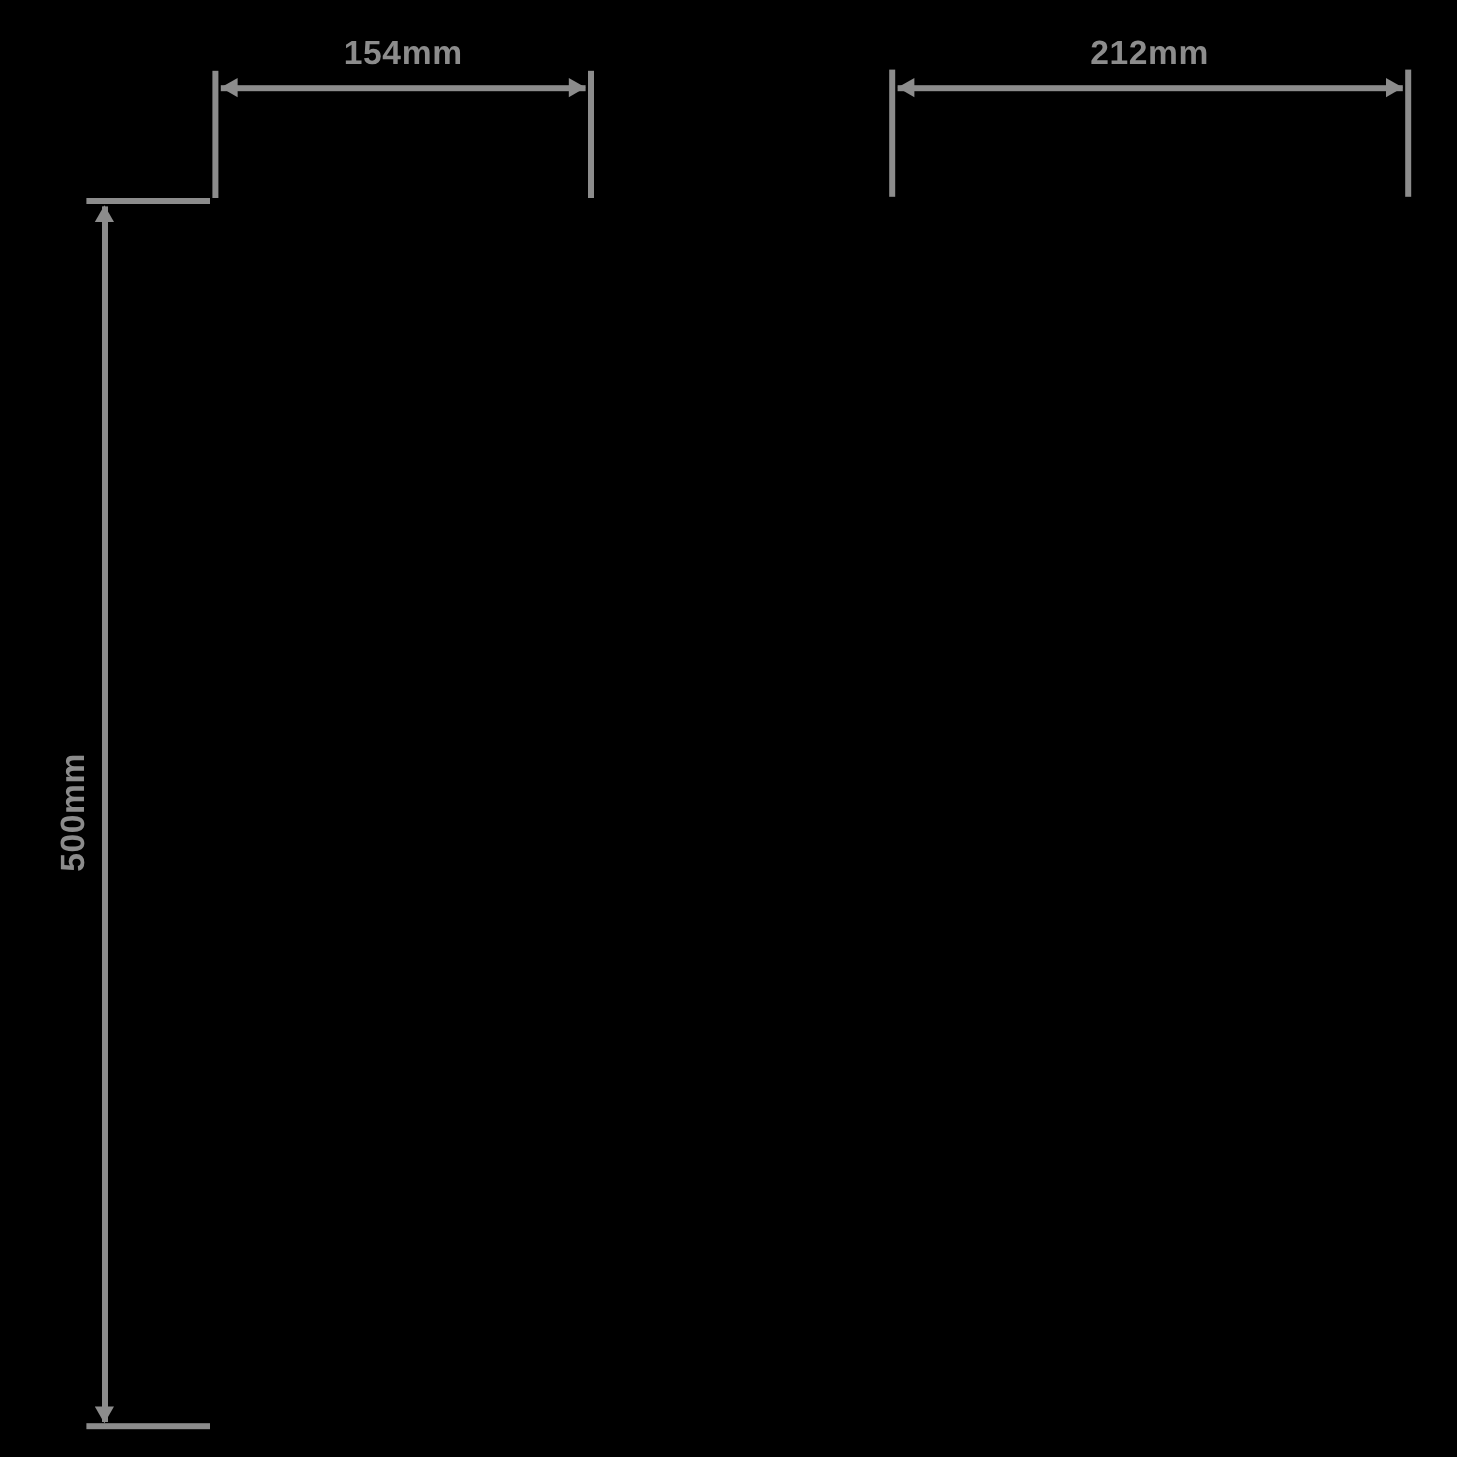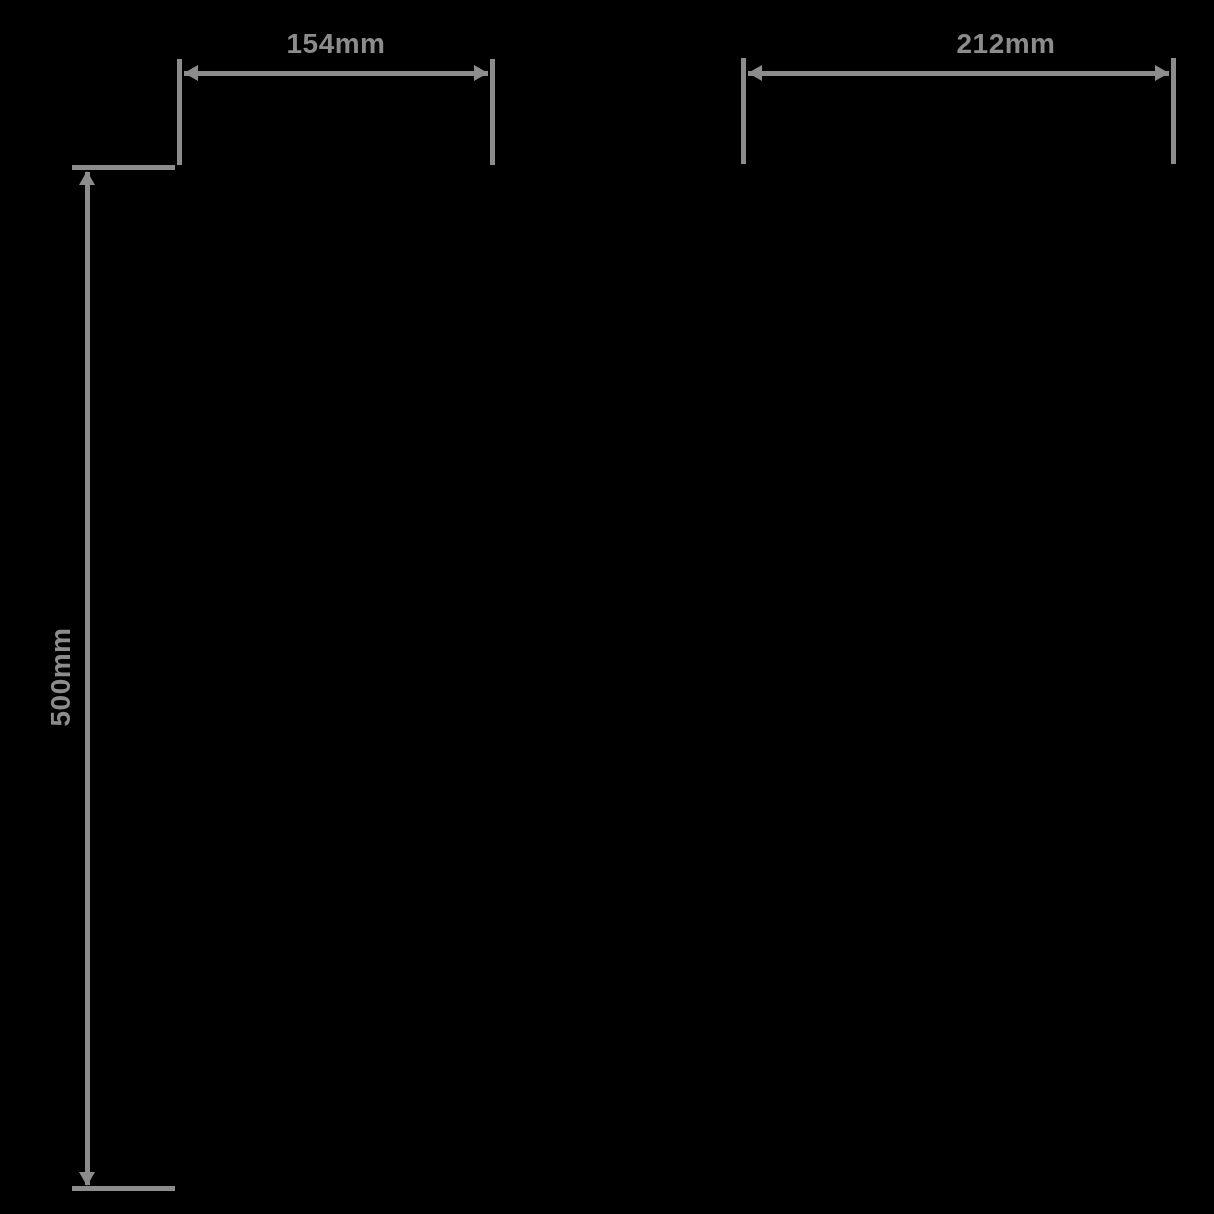--- a/index.html
+++ b/index.html
@@ -61,21 +61,21 @@
   <div>
     <div class="abs dim-label" style="left:336px; top:30px;">154mm</div>
     <div class="abs tick-v" style="left:177px; top:59px;"></div>
     <div class="abs tick-v" style="left:490px; top:59px;"></div>
     <div class="abs dline-h" style="left:184px; top:71px; width:304px;"></div>
     <div class="abs arrow arrow-left" style="left:184px; top:65px;"></div>
     <div class="abs arrow arrow-right" style="left:474px; top:65px;"></div>
   </div>
 
   <div>
-    <div class="abs dim-label" style="left:1006px; top:30px;">212mm</div>
+    <div class="abs dim-label" style="left:958px; top:30px;">212mm</div>
     <div class="abs tick-v" style="left:741px; top:58px;"></div>
     <div class="abs tick-v" style="left:1171px; top:58px;"></div>
     <div class="abs dline-h" style="left:748px; top:71px; width:421px;"></div>
     <div class="abs arrow arrow-left" style="left:748px; top:65px;"></div>
     <div class="abs arrow arrow-right" style="left:1155px; top:65px;"></div>
   </div>
 
   <div>
     <div class="abs dim-label-vertical" style="left:61px; top:677px;">500mm</div>
     <div class="abs tick-h" style="left:72px; top:165px;"></div>

